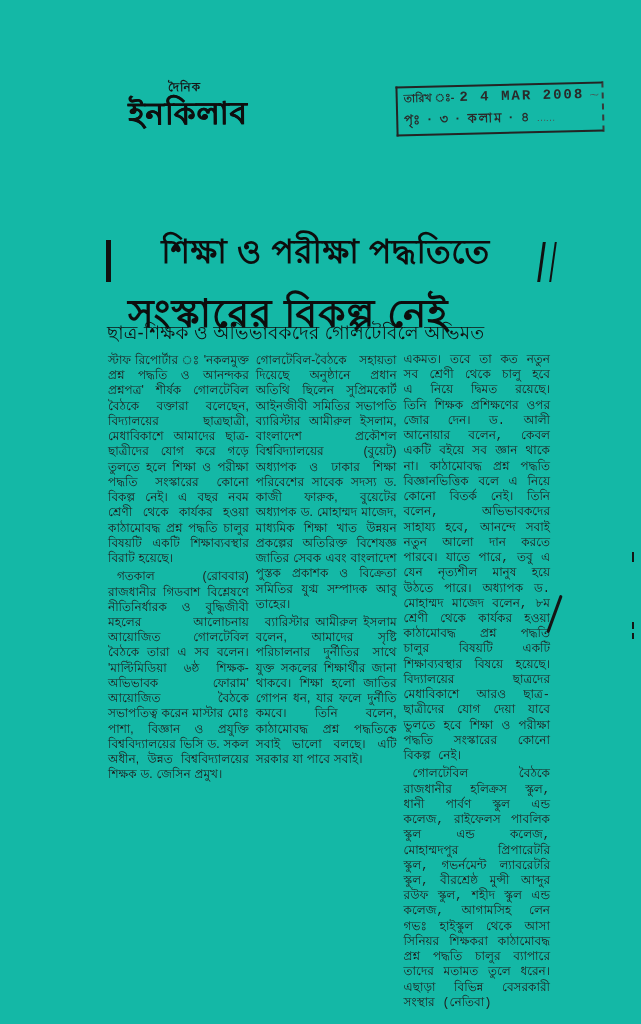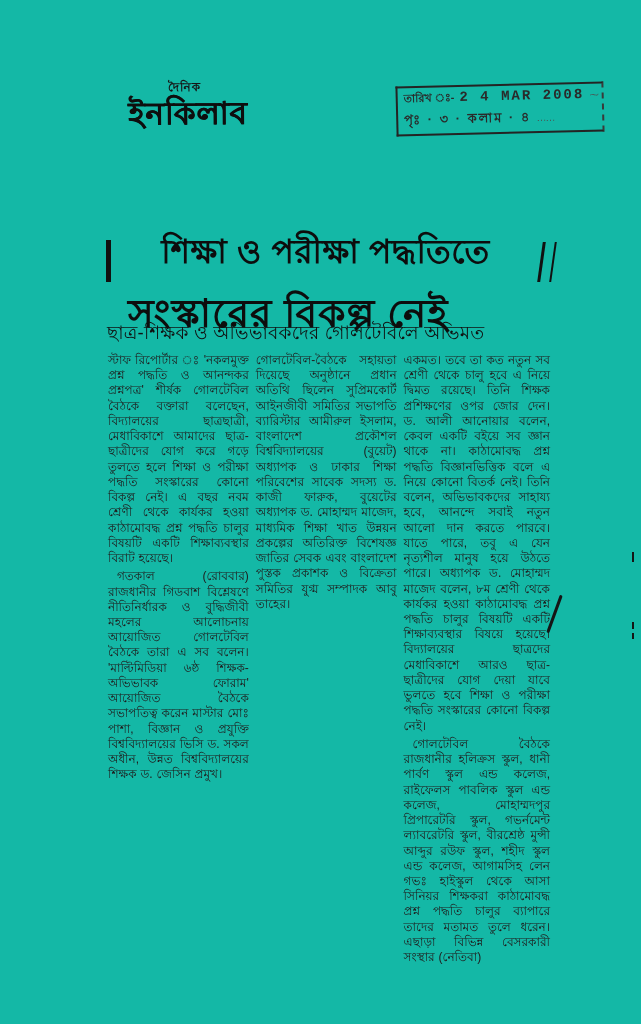--- a/index.html
+++ b/index.html
@@ -61,21 +61,21 @@
     font-size:18.5px;font-weight:normal;white-space:nowrap;
     color:#101010;letter-spacing:0.2px;
   }
   
   .columns{
     position:absolute;left:108px;top:353px;width:442px;
     display:flex;gap:7px;
     filter:contrast(1.05);
   }
   .col{flex:1;min-width:0;}
-  .col.wide{flex:1.04;}
+  .col.wide{flex:1.04;font-family:Liberation Mono, monospace;}
   .col p{
     margin:0 0 3px 0;
     font-size:12px;line-height:1.27;
     text-align:justify;
     color:#232323;
     word-spacing:0.5px;
   }
   .col p.indent{text-indent:9px;}
   
   .artifact{position:absolute;background:#151515;}
@@ -117,20 +117,21 @@
 
   <div class="subhead">ছাত্র-শিক্ষক ও অভিভাবকদের গোলটেবিলে অভিমত</div>
 
   <div class="columns">
     <div class="col">
       <p>স্টাফ রিপোর্টার ঃ 'নকলমুক্ত প্রশ্ন পদ্ধতি ও আনন্দকর প্রশ্নপত্র' শীর্ষক গোলটেবিল বৈঠকে বক্তারা বলেছেন, বিদ্যালয়ের ছাত্রছাত্রী, মেধাবিকাশে আমাদের ছাত্র-ছাত্রীদের যোগ করে গড়ে তুলতে হলে শিক্ষা ও পরীক্ষা পদ্ধতি সংস্কারের কোনো বিকল্প নেই। এ বছর নবম শ্রেণী থেকে কার্যকর হওয়া কাঠামোবদ্ধ প্রশ্ন পদ্ধতি চালুর বিষয়টি একটি শিক্ষাব্যবস্থার বিরাট হয়েছে।</p>
       <p class="indent">গতকাল (রোববার) রাজধানীর গিডবাশ বিশ্লেষণে নীতিনির্ধারক ও বুদ্ধিজীবী মহলের আলোচনায় আয়োজিত গোলটেবিল বৈঠকে তারা এ সব বলেন। 'মাল্টিমিডিয়া ৬ষ্ঠ শিক্ষক-অভিভাবক ফোরাম' আয়োজিত বৈঠকে সভাপতিত্ব করেন মাস্টার মোঃ পাশা, বিজ্ঞান ও প্রযুক্তি বিশ্ববিদ্যালয়ের ভিসি ড. সকল অধীন, উন্নত বিশ্ববিদ্যালয়ের শিক্ষক ড. জেসিন প্রমুখ।</p>
     </div>
     <div class="col">
       <p>গোলটেবিল-বৈঠকে সহায়তা দিয়েছে অনুষ্ঠানে প্রধান অতিথি ছিলেন সুপ্রিমকোর্ট আইনজীবী সমিতির সভাপতি ব্যারিস্টার আমীরুল ইসলাম, বাংলাদেশ প্রকৌশল বিশ্ববিদ্যালয়ের (বুয়েট) অধ্যাপক ও ঢাকার শিক্ষা পরিবেশের সাবেক সদস্য ড. কাজী ফারুক, বুয়েটের অধ্যাপক ড. মোহাম্মদ মাজেদ, মাধ্যমিক শিক্ষা খাত উন্নয়ন প্রকল্পের অতিরিক্ত বিশেষজ্ঞ জাতির সেবক এবং বাংলাদেশ পুস্তক প্রকাশক ও বিক্রেতা সমিতির যুগ্ম সম্পাদক আবু তাহের।</p>
+      <p class="indent">ব্যারিস্টার আমীরুল ইসলাম বলেন, আমাদের সৃষ্টি পরিচালনার দুর্নীতির সাথে যুক্ত সকলের শিক্ষার্থীর জানা থাকবে। শিক্ষা হলো জাতির গোপন ধন, যার ফলে দুর্নীতি কমবে। তিনি বলেন, কাঠামোবদ্ধ প্রশ্ন পদ্ধতিকে সবাই ভালো বলছে। এটি সরকার যা পাবে সবাই।</p>
     </div>
     <div class="col wide">
       <p>একমত। তবে তা কত নতুন সব শ্রেণী থেকে চালু হবে এ নিয়ে দ্বিমত রয়েছে। তিনি শিক্ষক প্রশিক্ষণের ওপর জোর দেন। ড. আলী আনোয়ার বলেন, কেবল একটি বইয়ে সব জ্ঞান থাকে না। কাঠামোবদ্ধ প্রশ্ন পদ্ধতি বিজ্ঞানভিত্তিক বলে এ নিয়ে কোনো বিতর্ক নেই। তিনি বলেন, অভিভাবকদের সাহায্য হবে, আনন্দে সবাই নতুন আলো দান করতে পারবে। যাতে পারে, তবু এ যেন নৃত্যশীল মানুষ হয়ে উঠতে পারে। অধ্যাপক ড. মোহাম্মদ মাজেদ বলেন, ৮ম শ্রেণী থেকে কার্যকর হওয়া কাঠামোবদ্ধ প্রশ্ন পদ্ধতি চালুর বিষয়টি একটি শিক্ষাব্যবস্থার বিষয়ে হয়েছে। বিদ্যালয়ের ছাত্রদের মেধাবিকাশে আরও ছাত্র-ছাত্রীদের যোগ দেয়া যাবে ভুলতে হবে শিক্ষা ও পরীক্ষা পদ্ধতি সংস্কারের কোনো বিকল্প নেই।</p>
       <p class="indent">গোলটেবিল বৈঠকে রাজধানীর হলিক্রস স্কুল, ধানী পার্বণ স্কুল এন্ড কলেজ, রাইফেলস পাবলিক স্কুল এন্ড কলেজ, মোহাম্মদপুর প্রিপারেটরি স্কুল, গভর্নমেন্ট ল্যাবরেটরি স্কুল, বীরশ্রেষ্ঠ মুন্সী আব্দুর রউফ স্কুল, শহীদ স্কুল এন্ড কলেজ, আগামসিহ লেন গভঃ হাইস্কুল থেকে আসা সিনিয়র শিক্ষকরা কাঠামোবদ্ধ প্রশ্ন পদ্ধতি চালুর ব্যাপারে তাদের মতামত তুলে ধরেন। এছাড়া বিভিন্ন বেসরকারী সংস্থার (নেতিবা)</p>
     </div>
   </div>
 
   <div class="artifact a-slash"></div>
   <div class="artifact a-tick1"></div>
   <div class="artifact a-tick2"></div>

